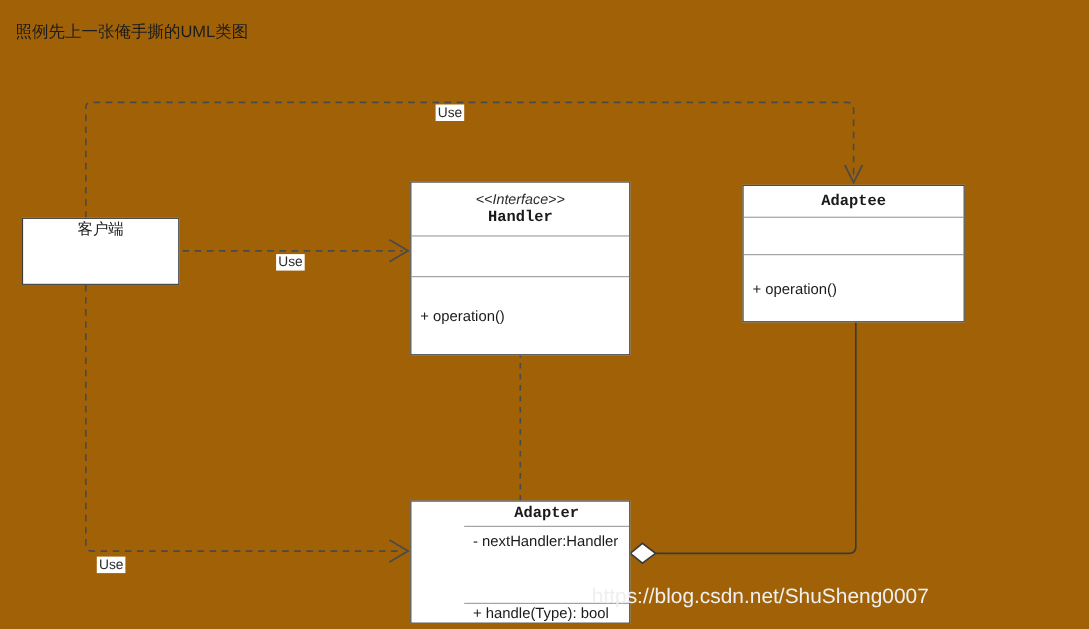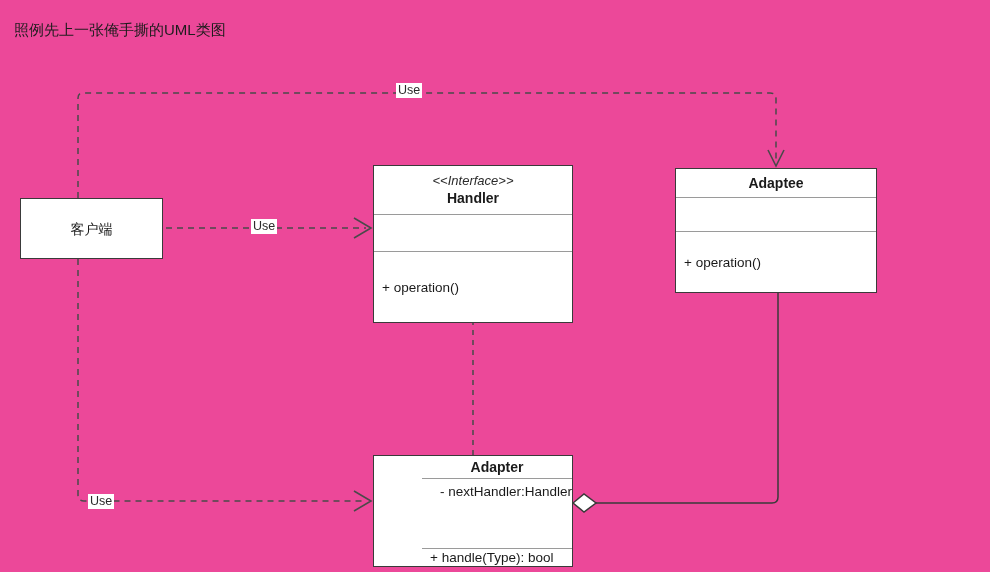--- a/index.html
+++ b/index.html
@@ -8,21 +8,21 @@
     background: #ffffff;
   }
   body {
     font-family: "Liberation Sans", "DejaVu Sans", sans-serif;
     color: #1a1a1a;
   }
   #canvas {
     position: relative;
     width: 990px;
     height: 572px;
-    background: #ec4899;
+    background: #a16207;
     overflow: hidden;
   }
 
   
   #caption {
     position: absolute;
     left: 14px;
     top: 20px;
     font-size: 15px;
     line-height: 20px;
@@ -69,62 +69,64 @@
     font-style: italic;
     font-size: 13px;
     line-height: 16px;
     color: #2b2b2b;
   }
   .class-name {
     font-weight: bold;
     font-size: 14px;
     line-height: 18px;
     color: #1a1a1a;
+    font-family: Liberation Mono, monospace;
   }
   .member {
     font-size: 13.5px;
     line-height: 17px;
     color: #1a1a1a;
     padding-left: 8px;
   }
   .plain-name {
     font-size: 14px;
     line-height: 18px;
     color: #1a1a1a;
   }
 
   
   #box-client {
     left: 20px;  top: 198px;  width: 143px; height: 61px;
-    align-items: center; justify-content: center;
+    align-items: center; justify-content: flex-start;
   }
   #box-target  { left: 373px; top: 165px; width: 200px; height: 158px; }
   #box-adaptee { left: 675px; top: 168px; width: 202px; height: 125px; }
   #box-adapter { left: 373px; top: 455px; width: 200px; height: 112px; padding-left: 48px; }
 
   
   #box-target  .c0 { height: 48px; }
   #box-target  .c1 { height: 37px; }
   #box-target  .c2 { flex: 1 1 auto; }
   #box-adaptee .c0 { height: 28px; }
   #box-adaptee .c1 { height: 34px; }
   #box-adaptee .c2 { flex: 1 1 auto; }
   #box-adapter .c0 { height: 32px; }
-  #box-adapter .c1 { height: 36px; justify-content: flex-end; }
+  #box-adapter .c1 { height: 36px; }
   #box-adapter .c2 { flex: 1 1 auto; margin-top: 44px; }
 
   
   .edge-label {
     position: absolute;
     font-size: 12.5px;
     line-height: 15px;
     color: #2b2b2b;
     background: #ffffff;
     padding: 0 2px;
     white-space: nowrap;
+    margin-top: 12px;
   }
   #label-use-top    { left: 396px; top: 83px;  }
   #label-use-client { left: 251px; top: 219px; }
   #label-use-bottom { left: 88px;  top: 494px; }
 
   
   #watermark {
     position: absolute;
     left: 538px;
     top: 531px;
@@ -204,14 +206,15 @@
       <span class="class-name">Adapter</span>
     </div>
     <div class="compartment comp-body c1">
       <span class="member">- nextHandler:Handler</span>
     </div>
     <div class="compartment comp-body c2">
       <span class="member">+ handle(Type): bool</span>
     </div>
   </div>
 
+  <div id="watermark">https://blog.csdn.net/ShuSheng0007</div>
 
 </div>
 
 </body></html>

